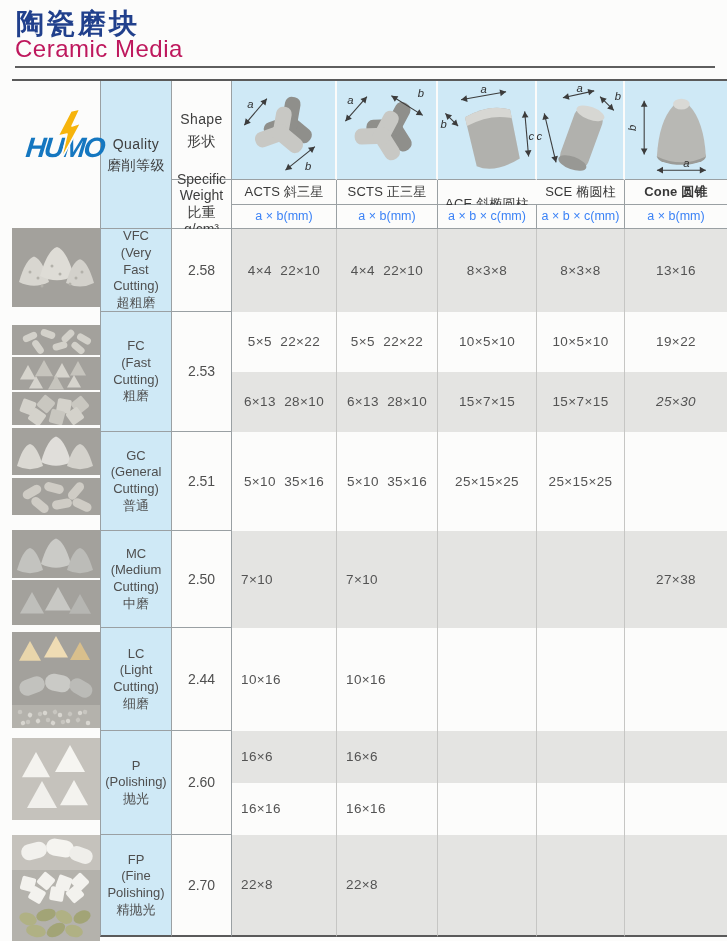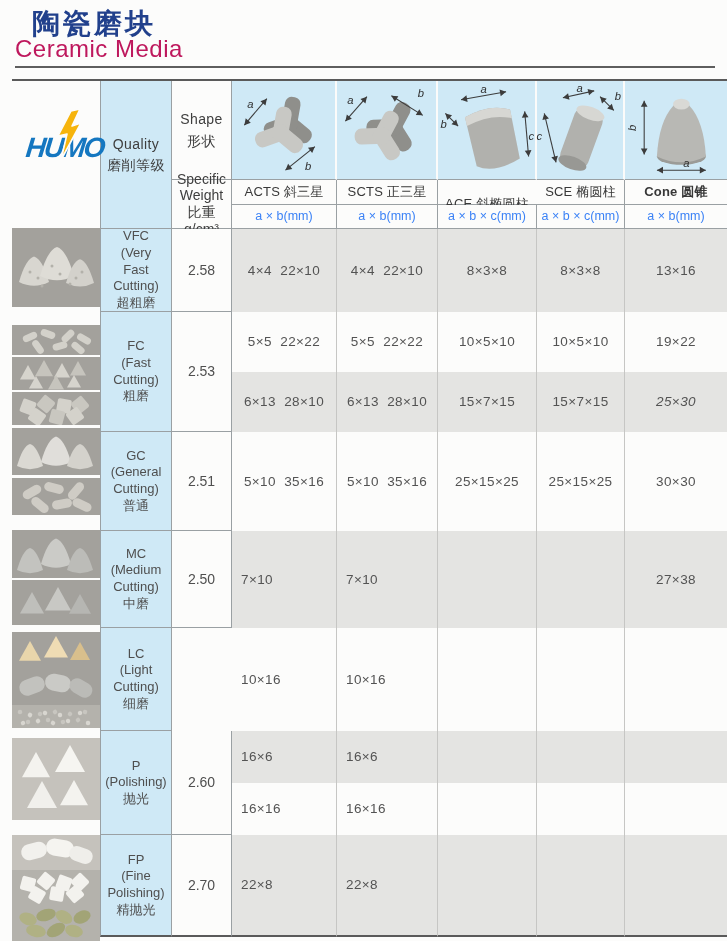--- a/index.html
+++ b/index.html
@@ -1,19 +1,19 @@
 <!DOCTYPE html>
 <html><head>
 <meta charset="utf-8">
 <style>
   *{margin:0;padding:0;box-sizing:border-box}
   html,body{background:#e9e9e9}
   .page{position:relative;width:727px;height:941px;margin:0 auto;background:#fcfcfb;
         font-family:"Liberation Sans",sans-serif;overflow:hidden}
-  .title-zh{position:absolute;left:32px;top:5px;font-size:28px;font-weight:bold;
+  .title-zh{position:absolute;left:16px;top:5px;font-size:28px;font-weight:bold;
             color:#21408c;letter-spacing:3px}
   .title-en{position:absolute;left:15px;top:35px;font-size:24px;color:#be185d;letter-spacing:.5px}
   .rule{position:absolute;left:15px;top:66px;width:700px;height:2px;background:#5e5e5e}
   
   .logo{position:absolute;left:24px;top:108px;width:90px;height:60px}
   .logo svg{position:absolute;left:0;top:0;z-index:2}
   .logo-text{position:absolute;left:2px;top:24px;z-index:1;font-size:28px;font-weight:bold;
              font-style:italic;color:#1577c0;letter-spacing:-2px;transform:skewX(-6deg)}
   
   .grid{position:absolute;left:12px;top:79px;display:grid;border-top:2px solid #5a5a5a}
@@ -210,39 +210,39 @@
         <div>GC</div>
         <div>(General</div>
         <div>Cutting)</div>
         <div>普通</div>
       </div>
       <div class="c white bR weight bB" style="grid-area: 7 / 3;">2.51</div>
       <div class="c band white bRd" style="grid-area: 7 / 4;">5×10  35×16</div>
       <div class="c band white bRd" style="grid-area: 7 / 5;">5×10  35×16</div>
       <div class="c band white bRd" style="grid-area: 7 / 6;">25×15×25</div>
       <div class="c band white bRd" style="grid-area: 7 / 7;">25×15×25</div>
-      <div class="c band white" style="grid-area: 7 / 8;">30×30</div>
       <div class="c blue bL bR quality bB" style="grid-area: 8 / 2;">
         <div>MC</div>
         <div>(Medium</div>
         <div>Cutting)</div>
         <div>中磨</div>
       </div>
       <div class="c white bR weight bB" style="grid-area: 8 / 3;">2.50</div>
       <div class="c band gray bRd al" style="grid-area: 8 / 4;">7×10</div>
       <div class="c band gray bRd al" style="grid-area: 8 / 5;">7×10</div>
       <div class="c band gray bRd al" style="grid-area: 8 / 6;"></div>
       <div class="c band gray bRd al" style="grid-area: 8 / 7;"></div>
       <div class="c band gray" style="grid-area: 8 / 8;">27×38</div>
       <div class="c blue bL bR quality bB" style="grid-area: 9 / 2;">
         <div>LC</div>
         <div>(Light</div>
         <div>Cutting)</div>
         <div>细磨</div>
       </div>
+      <div class="c white bR weight bB" style="grid-area: 9 / 3;">2.44</div>
       <div class="c band white bRd al" style="grid-area: 9 / 4;">10×16</div>
       <div class="c band white bRd al" style="grid-area: 9 / 5;">10×16</div>
       <div class="c band white bRd al" style="grid-area: 9 / 6;"></div>
       <div class="c band white bRd al" style="grid-area: 9 / 7;"></div>
       <div class="c band white al" style="grid-area: 9 / 8;"></div>
       <div class="c blue bL bR quality bB" style="grid-area: 10 / 2 / span 2;">
         <div>P</div>
         <div>(Polishing)</div>
         <div>抛光</div>
       </div>

